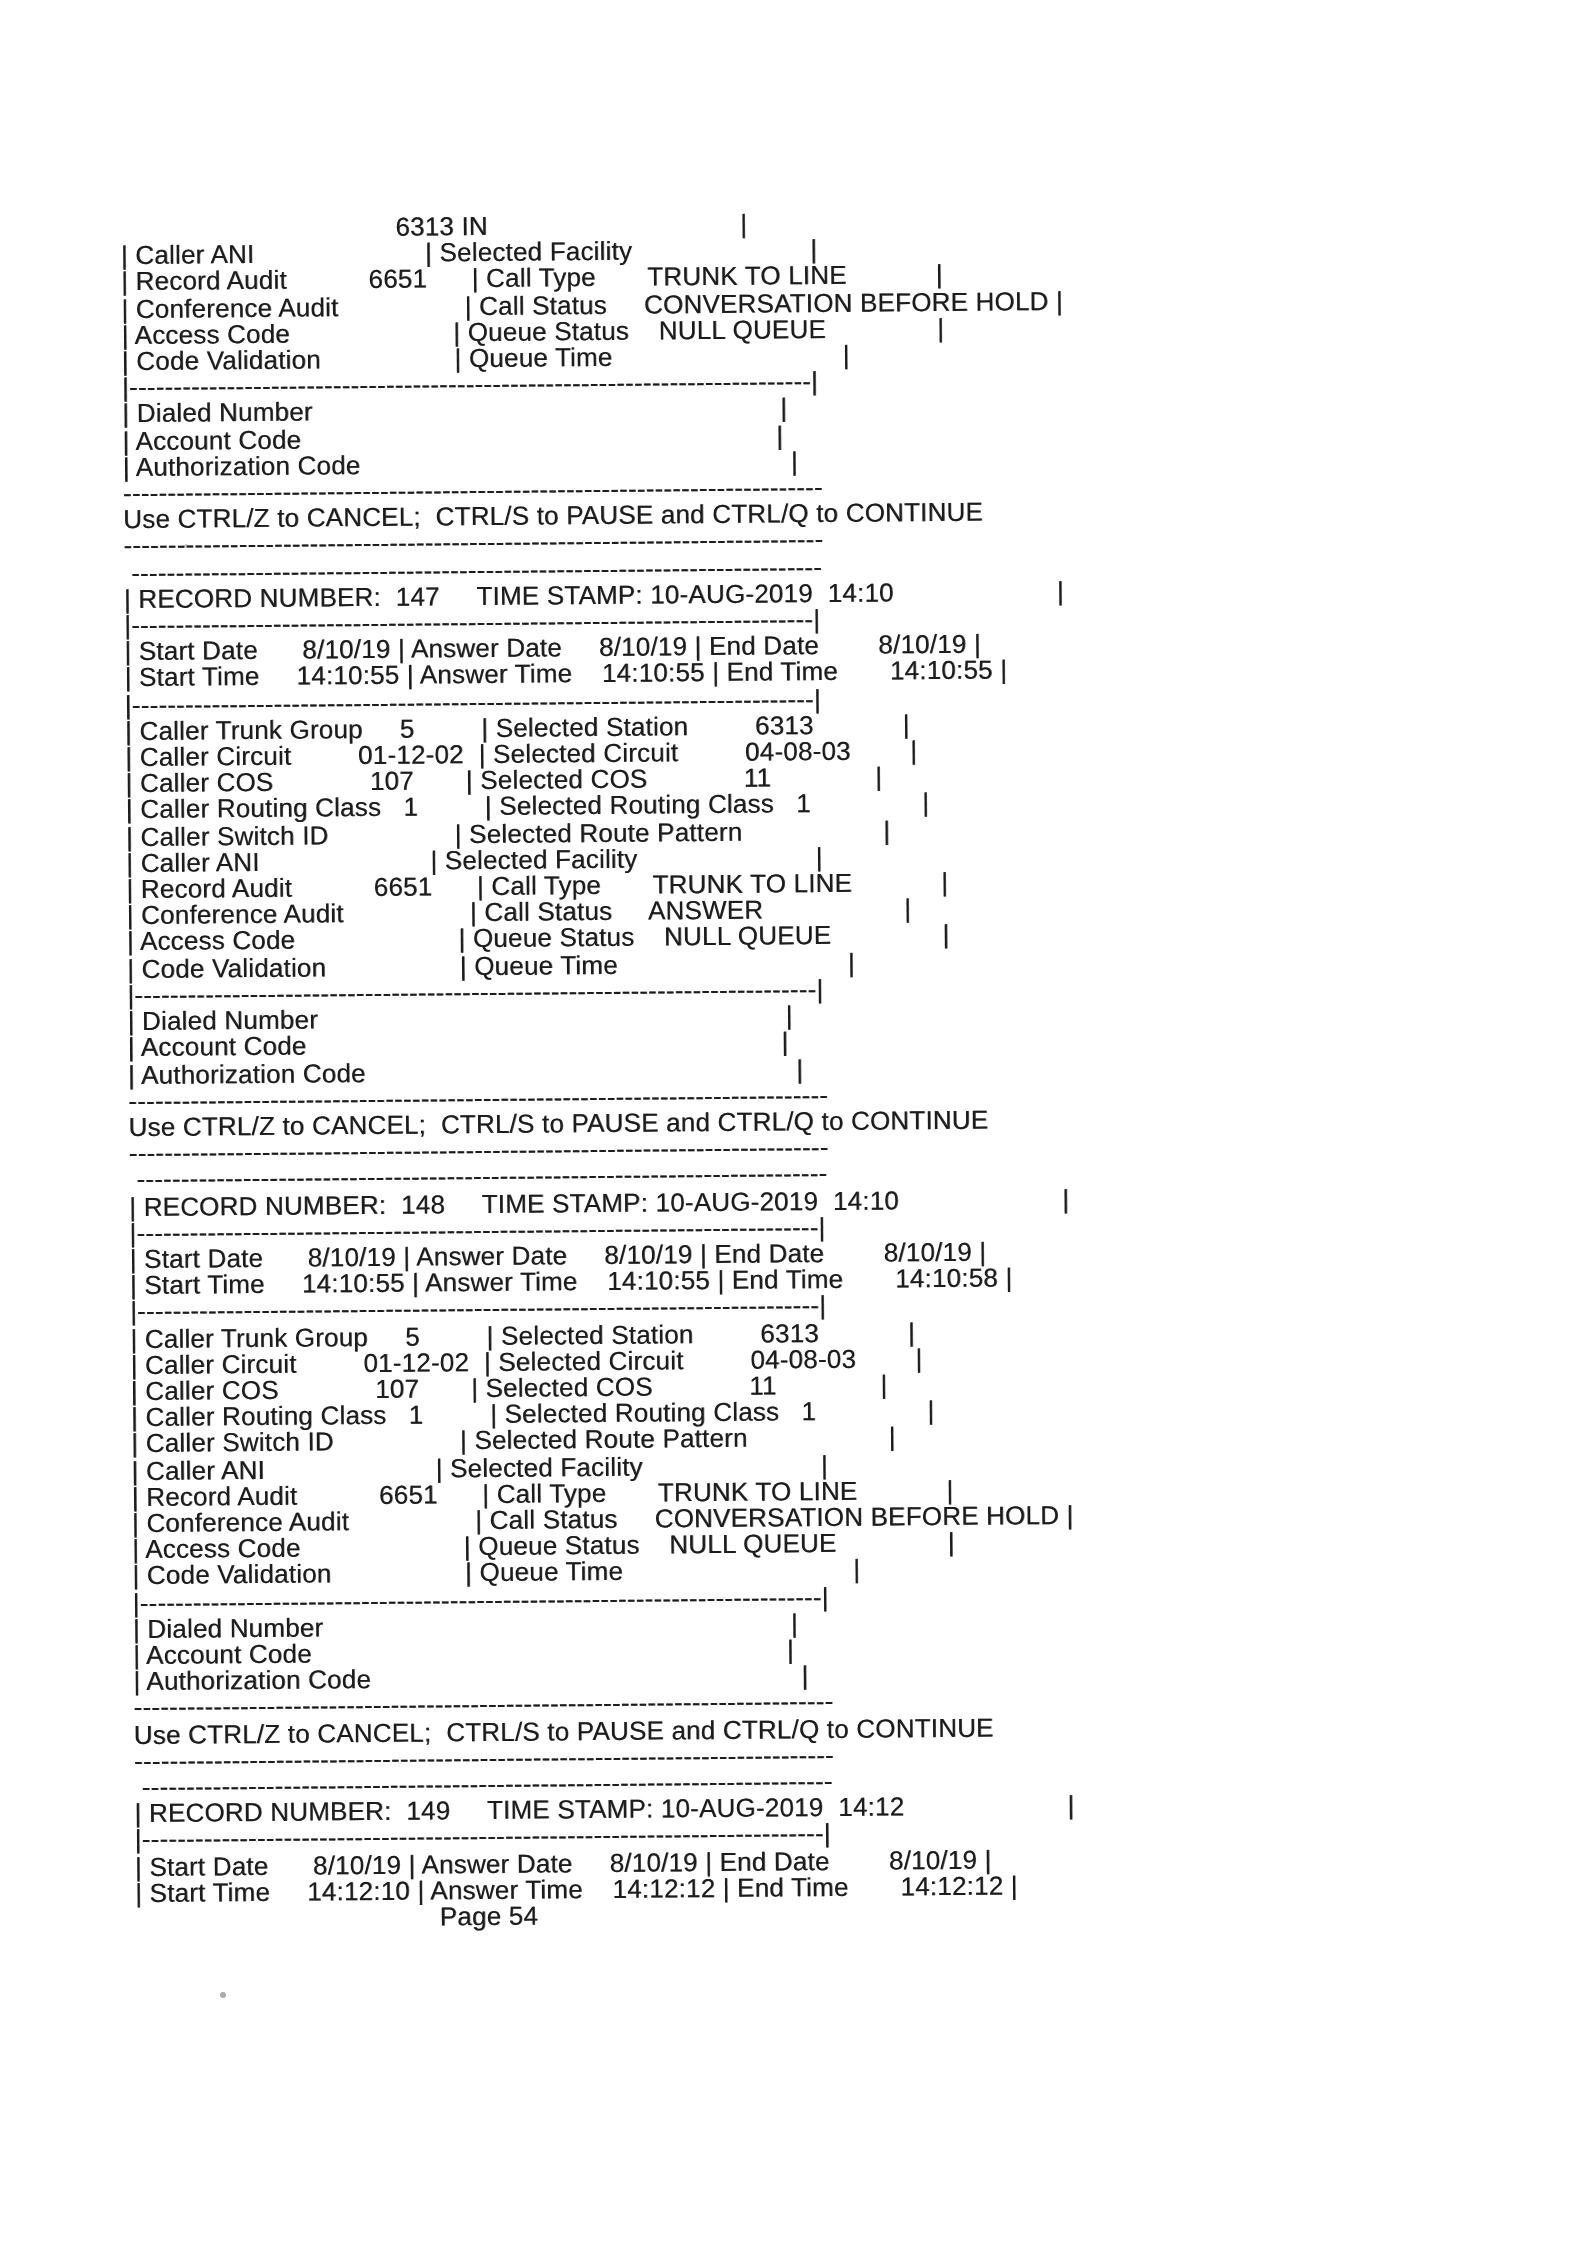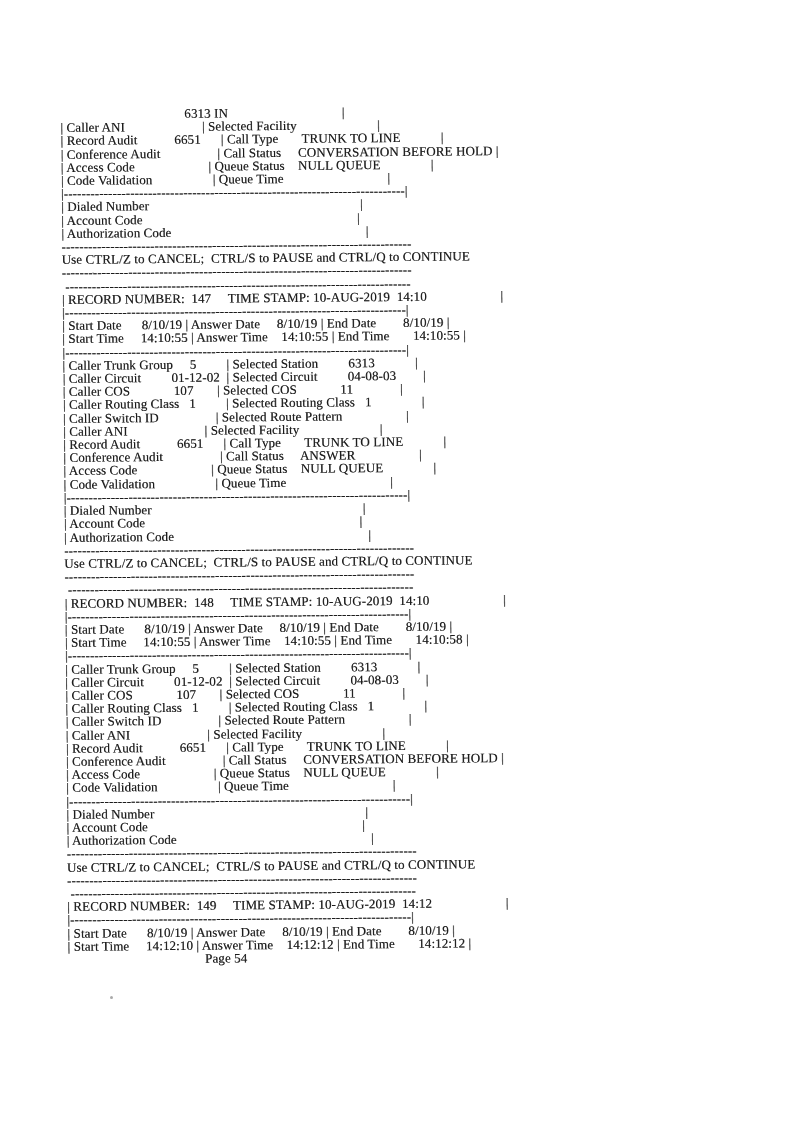--- a/index.html
+++ b/index.html
@@ -4,21 +4,21 @@
 <style>
   html, body { margin: 0; padding: 0; }
   body { background: #ffffff; }
 
   .page {
     position: relative;
     width: 628px;
     height: 1123px;
     background: #ffffff;
     overflow: hidden;
-    font-family: Liberation Serif, serif;
+    font-family: Liberation Sans, sans-serif;
   }
 
   .content {
     position: absolute;
     left: 64px;
     top: 106px;
     font-size: 13px;
     line-height: 13.2px;
     letter-spacing: 0.1px;
     white-space: pre;

